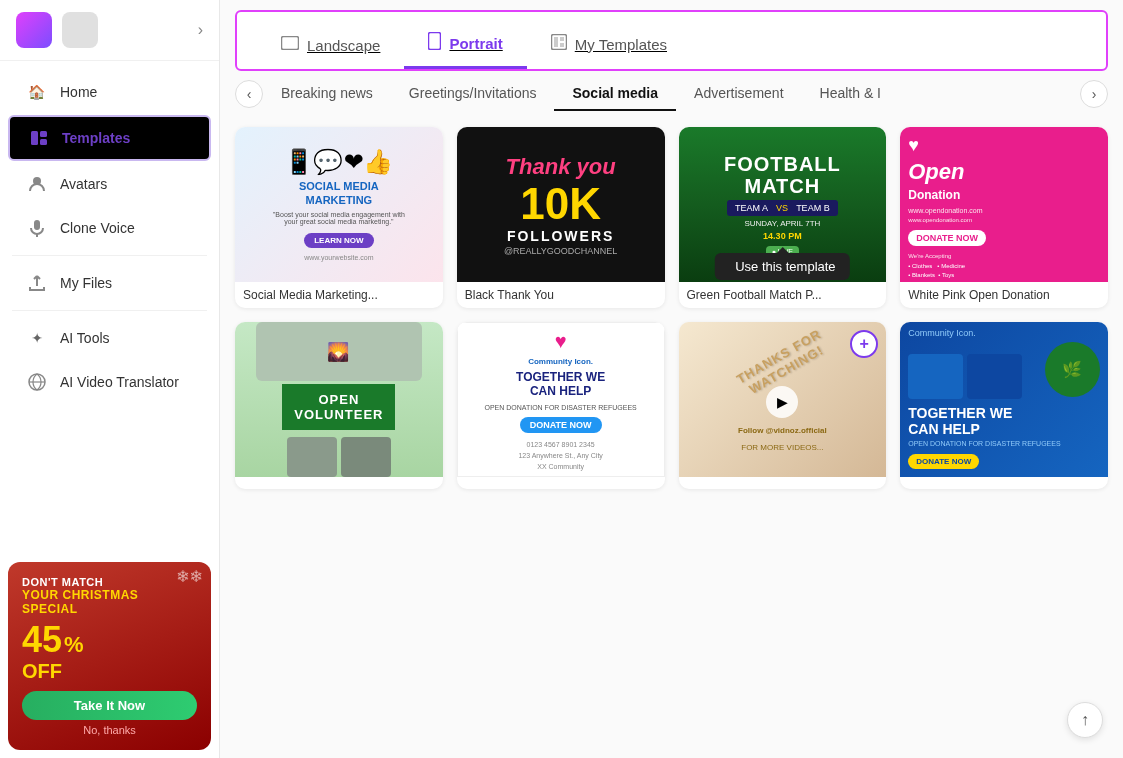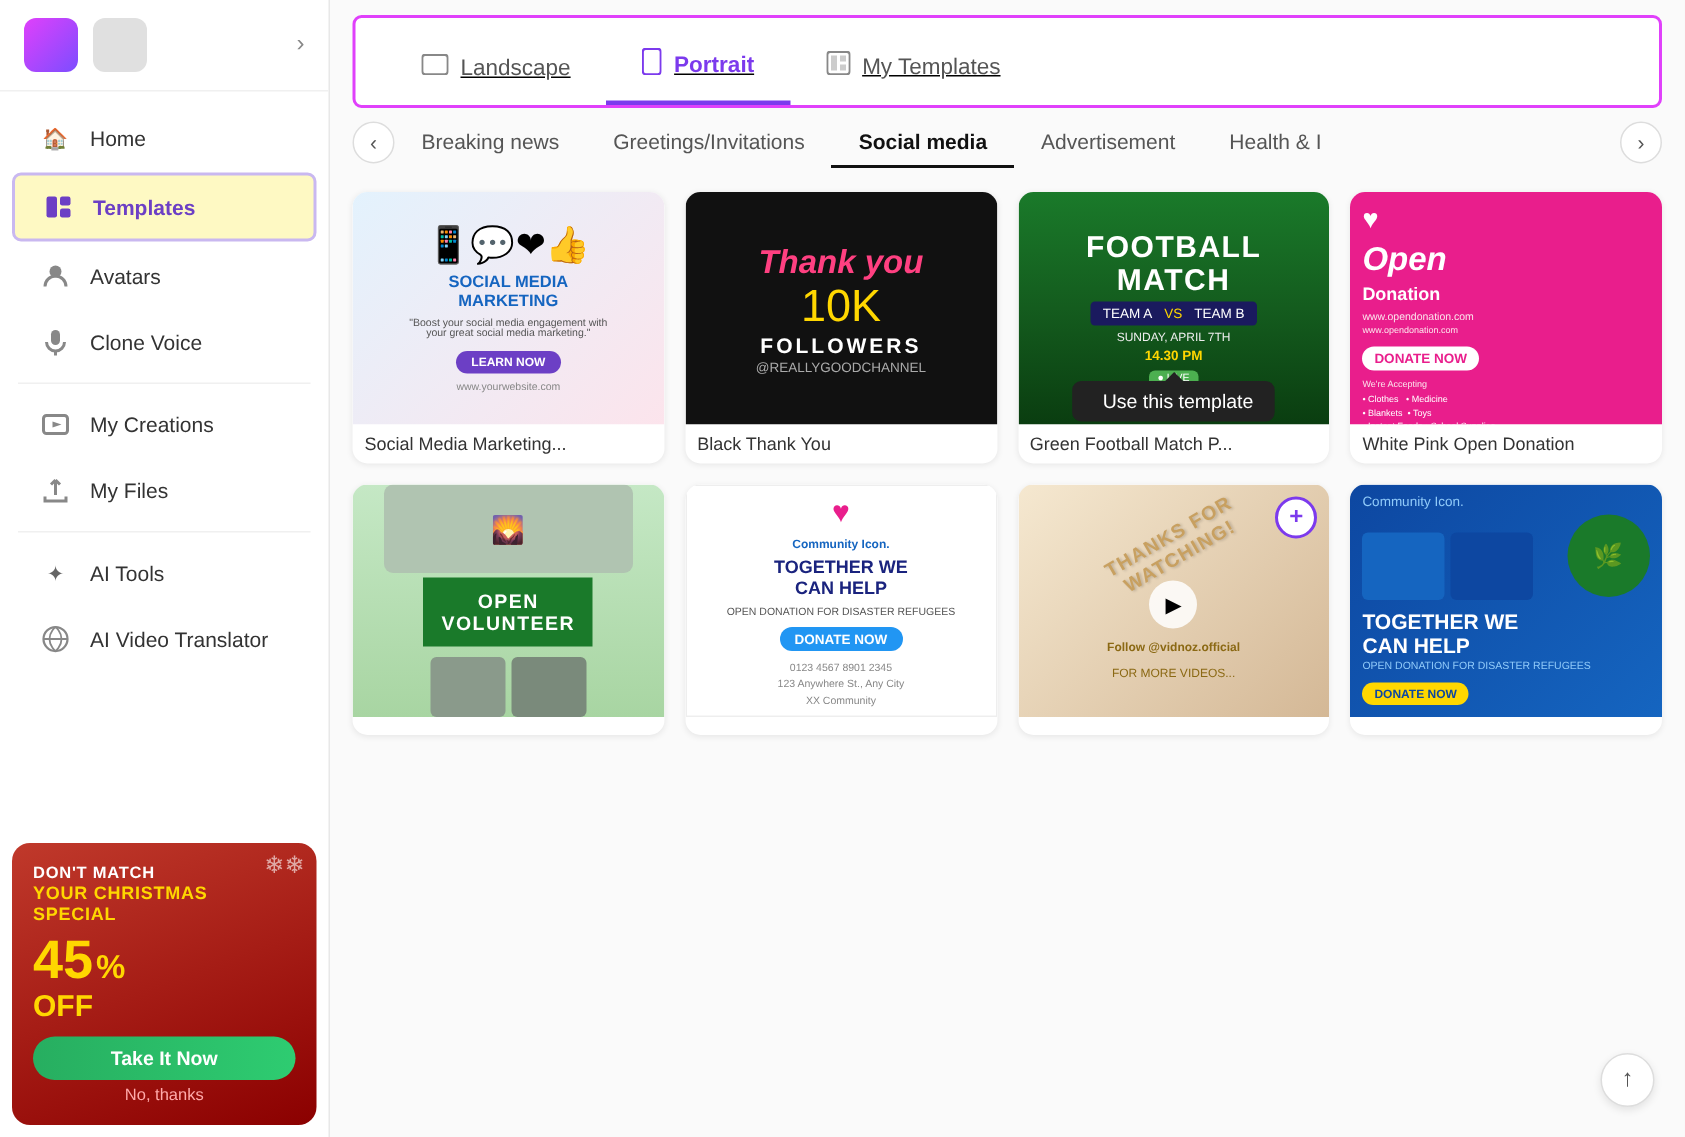--- a/index.html
+++ b/index.html
@@ -44,21 +44,21 @@
       gap: 12px;
       padding: 10px 18px;
       cursor: pointer;
       font-size: 14px;
       color: #333;
       border-radius: 6px;
       margin: 2px 8px;
       transition: background 0.15s;
     }
     .nav-item.active {
-      background: #fef9c3;
+      background: #000000;
       color: #6c3fc5;
       border: 1.5px solid #c9b8f0;
       font-weight: 600;
     }
     .nav-item .nav-icon { width: 22px; height: 22px; display: flex; align-items: center; justify-content: center; color: #666; }
     .nav-item.active .nav-icon { color: #6c3fc5; }
     .nav-divider { height: 1px; background: #f0f0f0; margin: 6px 12px; }
 
     
     .promo-card {
@@ -275,21 +275,21 @@
       gap: 4px; padding: 6px;
     }
     .t1-title { font-size: 11px; font-weight: 900; color: #1565c0; text-align: center; line-height: 1.2; }
     .t1-sub { font-size: 7px; color: #555; text-align: center; }
 
     
     .t2-bg {
       background: #111;
       display: flex; flex-direction: column; align-items: center; justify-content: center;
     }
-    .t2-num { font-size: 30px; font-weight: 400; color: #FFD700; line-height: 1; }
+    .t2-num { font-size: 44px; font-weight: 700; color: #FFD700; line-height: 1; }
     .t2-followers { font-size: 14px; font-weight: 700; color: #fff; letter-spacing: 2px; }
     .t2-thankyou { font-size: 22px; font-style: italic; color: #ff4081; font-weight: 700; }
     .t2-handle { font-size: 9px; color: #aaa; }
 
     
     .t3-bg {
       background: linear-gradient(180deg, #1a7a2a 0%, #145c1e 50%, #0a3d10 100%);
       display: flex; flex-direction: column; align-items: center; justify-content: center;
       gap: 3px;
     }
@@ -394,29 +394,20 @@
             <rect x="7" y="2" width="6" height="10" rx="3" fill="#888"></rect>
             <path d="M4 10c0 3.31 2.69 6 6 6s6-2.69 6-6" stroke="#888" stroke-width="2" fill="none"></path>
             <line x1="10" y1="16" x2="10" y2="19" stroke="#888" stroke-width="2"></line>
           </svg>
       </span>
       <span>Clone Voice</span>
     </div>
 
     <div class="nav-divider"></div>
 
-    <div class="nav-item">
-      <span class="nav-icon">
-        <svg width="20" height="20" viewBox="0 0 20 20">
-            <rect x="2" y="4" width="16" height="12" rx="2" fill="none" stroke="#888" stroke-width="2"></rect>
-            <polygon points="8,8 14,10 8,12" fill="#888"></polygon>
-          </svg>
-      </span>
-      <span>My Creations</span>
-    </div>
 
     <div class="nav-item">
       <span class="nav-icon">
         <svg width="20" height="20" viewBox="0 0 20 20">
             <path d="M10 3v10M10 3L7 6M10 3l3 3" stroke="#888" stroke-width="2" fill="none"></path>
             <path d="M3 14v3h14v-3" stroke="#888" stroke-width="2" fill="none"></path>
           </svg>
       </span>
       <span>My Files</span>
     </div>

